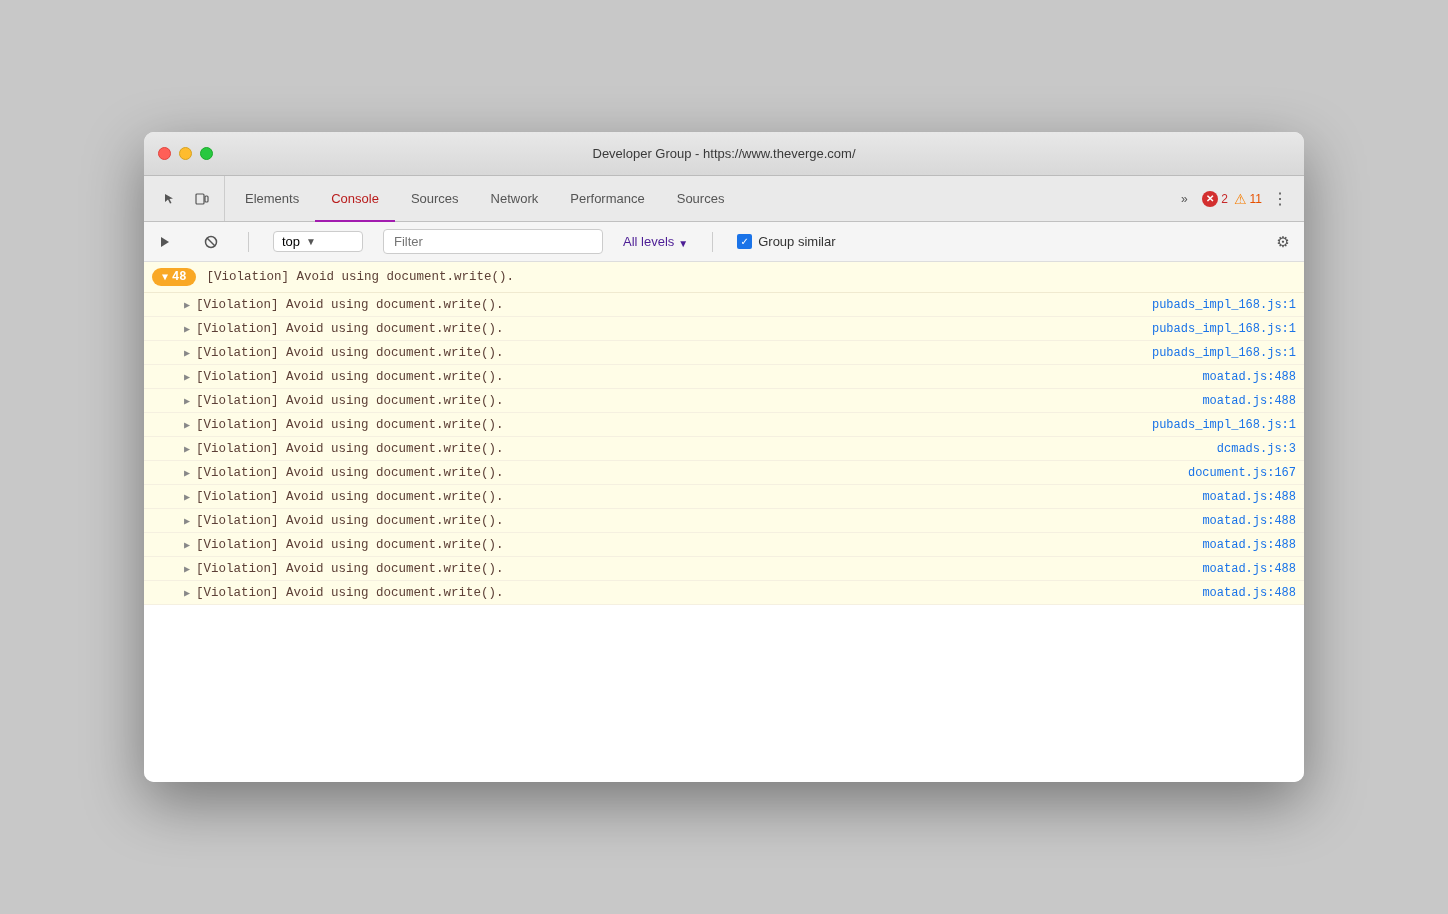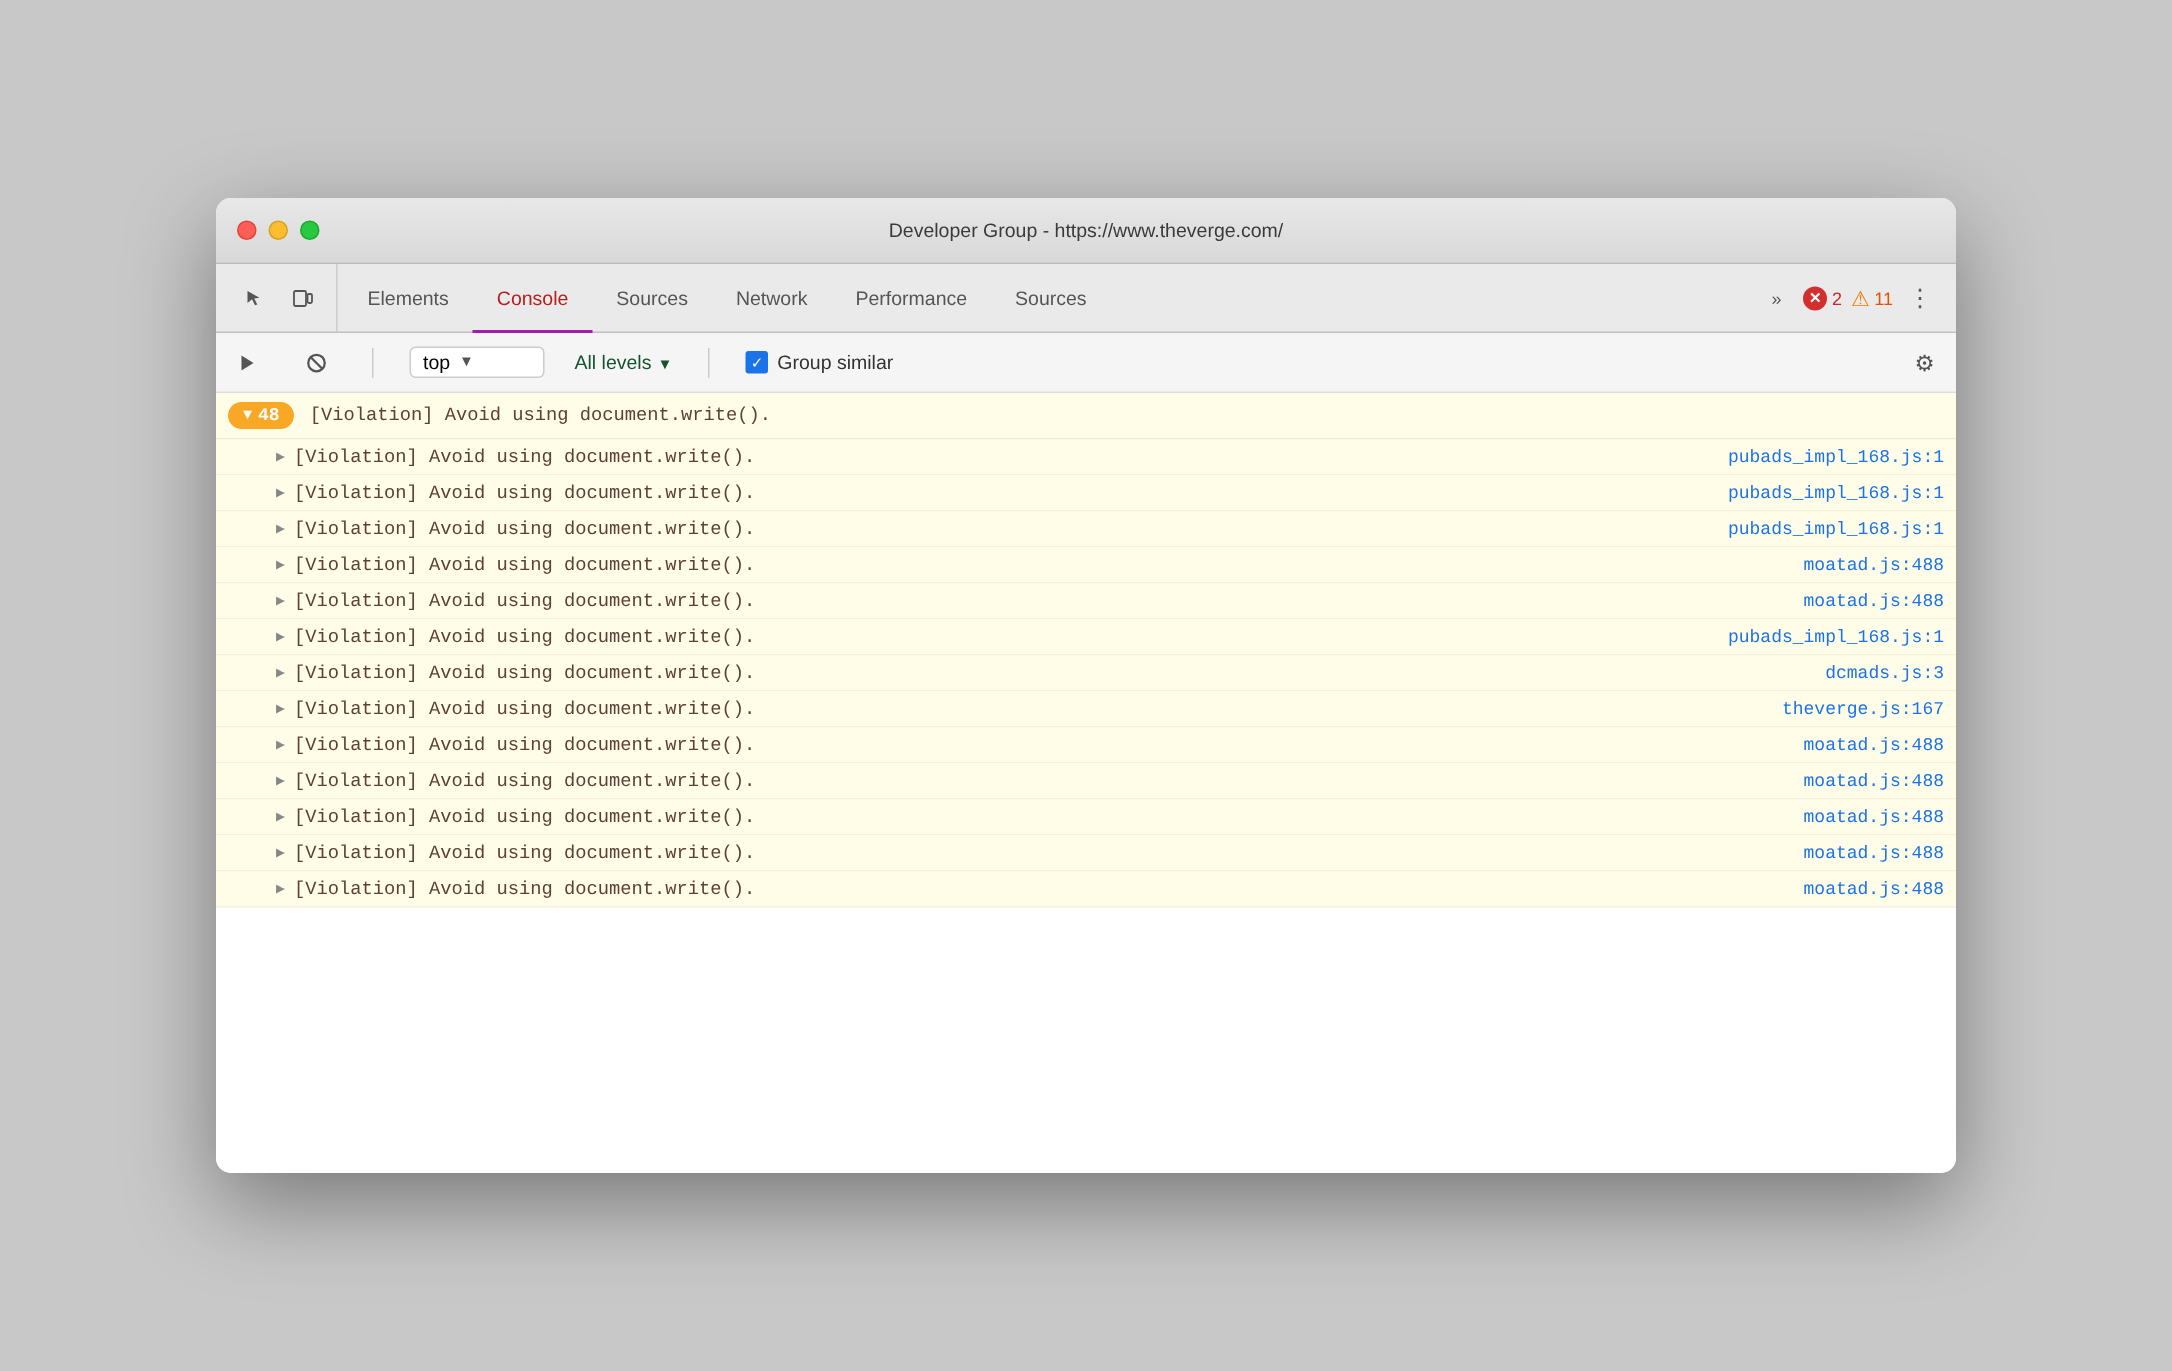--- a/index.html
+++ b/index.html
@@ -222,21 +222,21 @@
       font-size: 13px;
       background: white;
       color: #999;
     }
 
     .level-select {
       display: flex;
       align-items: flex-end;
       gap: 4px;
       font-size: 13px;
-      color: #14532d;
+      color: #4c1d95;
       cursor: pointer;
     }
 
     .level-dropdown-icon { font-size: 10px; }
 
     .group-similar {
       display: flex;
       align-items: center;
       gap: 6px;
       font-size: 13px;
@@ -418,20 +418,21 @@
       </svg>
     </button>
 
     <div class="toolbar-divider"></div>
 
     <div class="context-select">
       <span>top</span>
       <span style="color:#555; font-size:10px;">▼</span>
     </div>
 
+    <input class="filter-input" type="text" placeholder="Filter" style="">
 
     <div class="level-select">
       <span>All levels</span>
       <span class="level-dropdown-icon">▼</span>
     </div>
 
     <div class="toolbar-divider"></div>
 
     <div class="group-similar">
       <div class="checkbox-blue">
@@ -487,21 +488,21 @@
       <span class="row-source">pubads_impl_168.js:1</span>
     </div>
         <div class="console-row">
       <span class="row-arrow">▶</span>
       <span class="row-message">[Violation] Avoid using document.write().</span>
       <span class="row-source">dcmads.js:3</span>
     </div>
         <div class="console-row">
       <span class="row-arrow">▶</span>
       <span class="row-message">[Violation] Avoid using document.write().</span>
-      <span class="row-source">theverge.js:167</span>
+      <span class="row-source">document.js:167</span>
     </div>
         <div class="console-row">
       <span class="row-arrow">▶</span>
       <span class="row-message">[Violation] Avoid using document.write().</span>
       <span class="row-source">moatad.js:488</span>
     </div>
         <div class="console-row">
       <span class="row-arrow">▶</span>
       <span class="row-message">[Violation] Avoid using document.write().</span>
       <span class="row-source">moatad.js:488</span>

